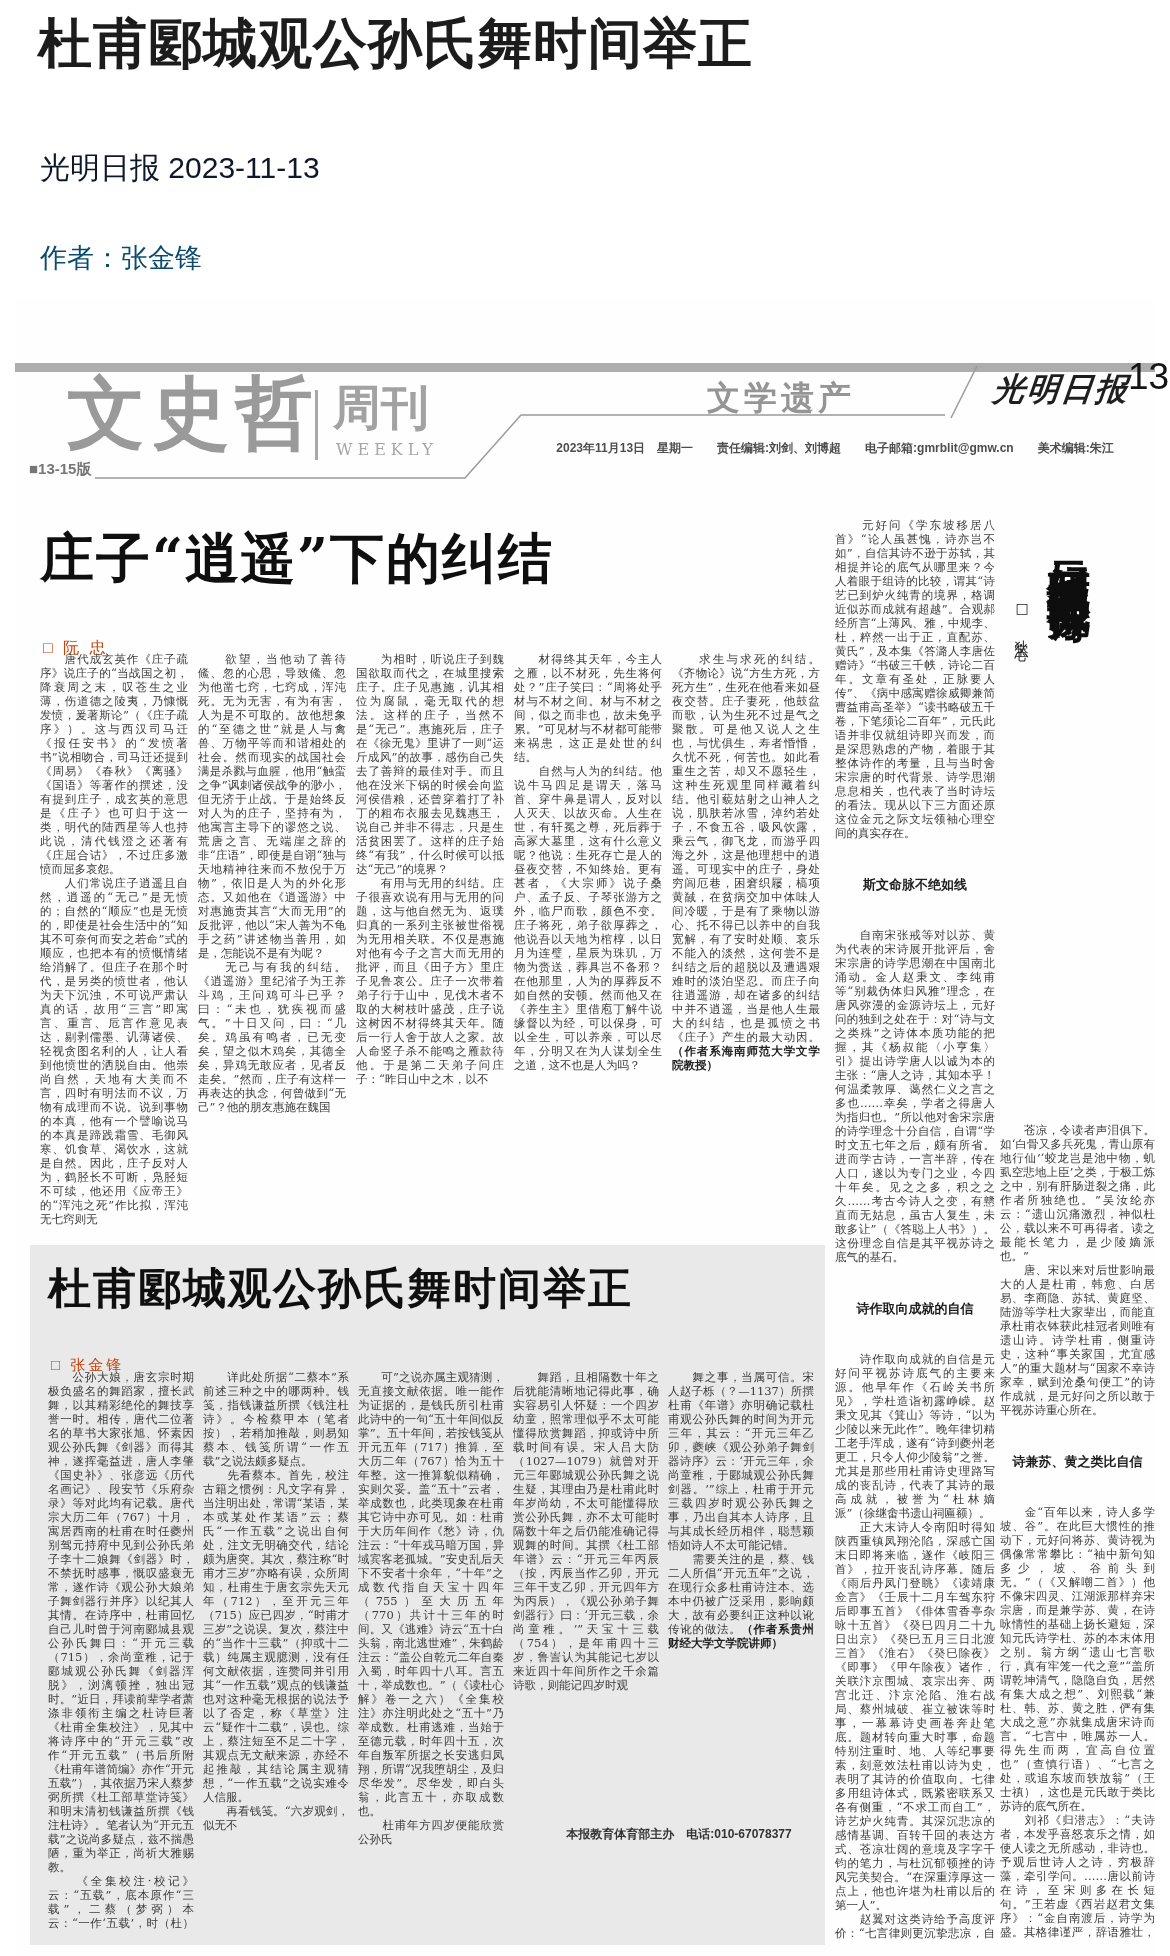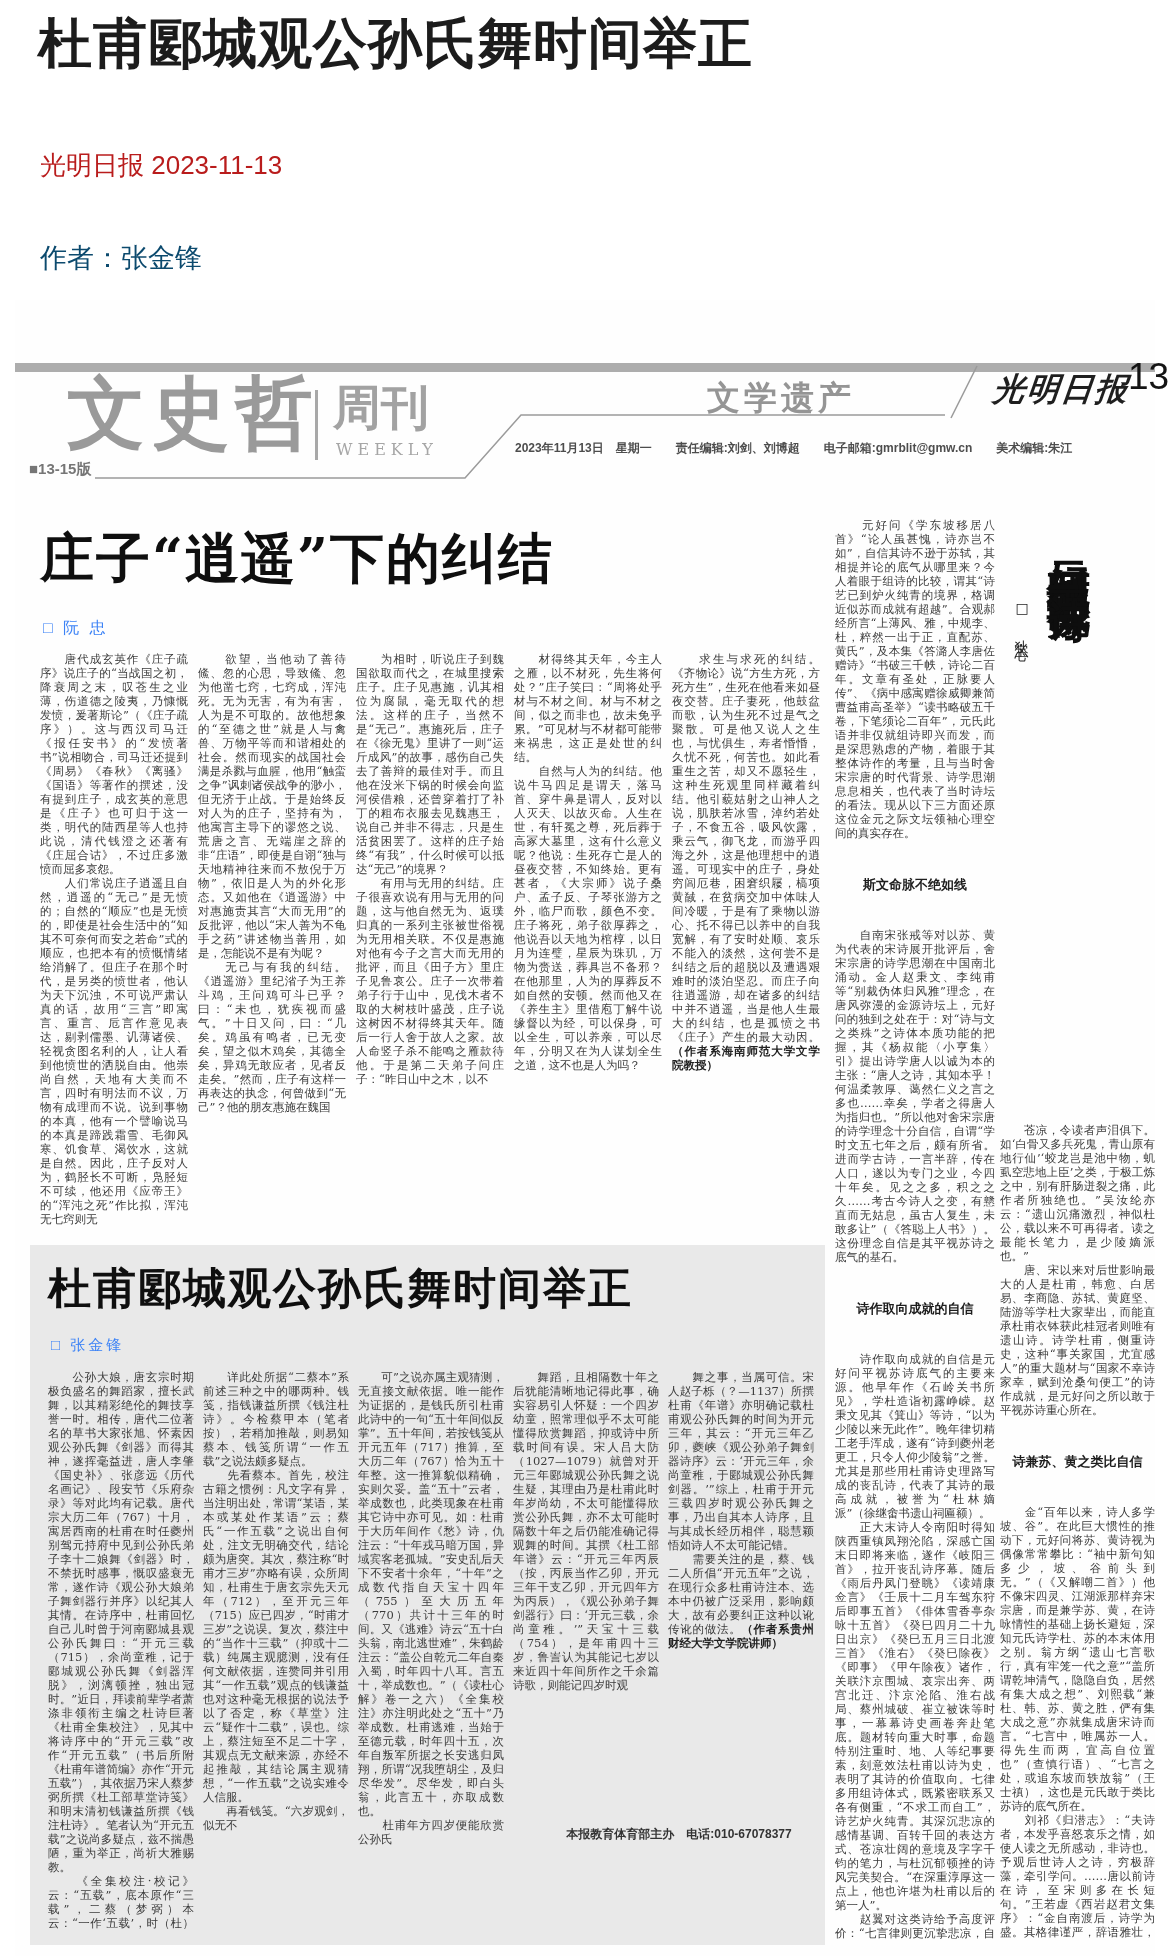--- a/index.html
+++ b/index.html
@@ -2,41 +2,41 @@
 <html><head>
 <meta charset="utf-8">
 <style>
   html,body{margin:0;padding:0;background:#ffffff;}
   .page{position:relative;width:1170px;height:1956px;background:#ffffff;overflow:hidden;
         font-family:"Liberation Sans",sans-serif;}
   .abs{position:absolute;}
   
   .top-title{left:38px;top:12px;width:1100px;font-size:54px;font-weight:700;color:#1c1c1c;
              letter-spacing:1px;line-height:1.15;}
-  .top-source{left:40px;top:148px;font-size:26px;color:#b91c1c;}
+  .top-source{left:40px;top:148px;font-size:30px;color:#0f172a;}
   .top-author{left:40px;top:240px;font-size:27px;color:#0c4a6e;}
   
   .np{left:15px;top:300px;width:1140px;height:1656px;background:#fefefe;}
   .np .abs{position:absolute;}
   .np-bar{left:0;top:63px;width:1140px;height:9px;background:#adadad;}
   .np-section{left:52px;top:74px;font-family:"DejaVu Serif",serif;font-size:78px;font-weight:700;
               color:#9a9a9a;letter-spacing:6px;line-height:1;}
   .np-divider{left:300px;top:90px;width:3px;height:70px;background:#a8a8a8;}
   .np-weekly-cn{left:318px;top:84px;font-size:48px;font-weight:700;color:#a2a2a2;line-height:1;}
   .np-weekly-en{left:321px;top:140px;font-family:"DejaVu Serif",serif;font-size:16px;color:#a6a6a6;
                 letter-spacing:5px;}
   .np-pages{left:14px;top:160px;font-size:15px;font-weight:700;color:#767676;}
   .np-category{left:692px;top:76px;font-size:33px;font-weight:700;color:#959595;letter-spacing:4px;}
   .np-paperlogo{left:978px;top:68px;font-family:"DejaVu Serif",serif;font-size:32px;font-weight:700;
                 font-style:italic;color:#1f1f1f;transform:skewX(-6deg);letter-spacing:2px;}
   .np-pagenum{left:1093px;top:56px;font-size:37px;color:#141414;margin-left:20px;}
-  .np-dateline{left:500px;top:140px;width:640px;text-align:left;font-size:12px;font-weight:700;color:#4d4d4d;}
+  .np-dateline{left:500px;top:140px;width:640px;text-align:center;font-size:12px;font-weight:700;color:#4d4d4d;}
   
   .hl{font-family:"DejaVu Serif",serif;font-weight:700;color:#0f0f0f;line-height:1.05;}
-  .byline{font-size:16px;color:#3b82f6;letter-spacing:3px;}
+  .byline{font-size:16px;color:#c2410c;letter-spacing:3px;margin-top:20px;}
   .np-col{position:absolute;width:148px;font-family:"DejaVu Serif",serif;font-size:11.5px;
           line-height:14px;color:#3b3b3b;text-align:justify;overflow:hidden;white-space:pre-wrap;}
   .np-col .para{white-space:pre-wrap;}
   .np-subhead{font-weight:700;text-align:center;font-size:13px;color:#1d1d1d;margin:10px 0 8px;white-space:normal;}
   .np-credit{font-weight:700;color:#222;}
   
   .a1-headline{left:25px;top:230px;font-size:54px;letter-spacing:2px;}
   .a1-byline{left:28px;top:318px;}
   
   .a2-colA{left:820px;top:190px;width:160px;height:1450px;}

